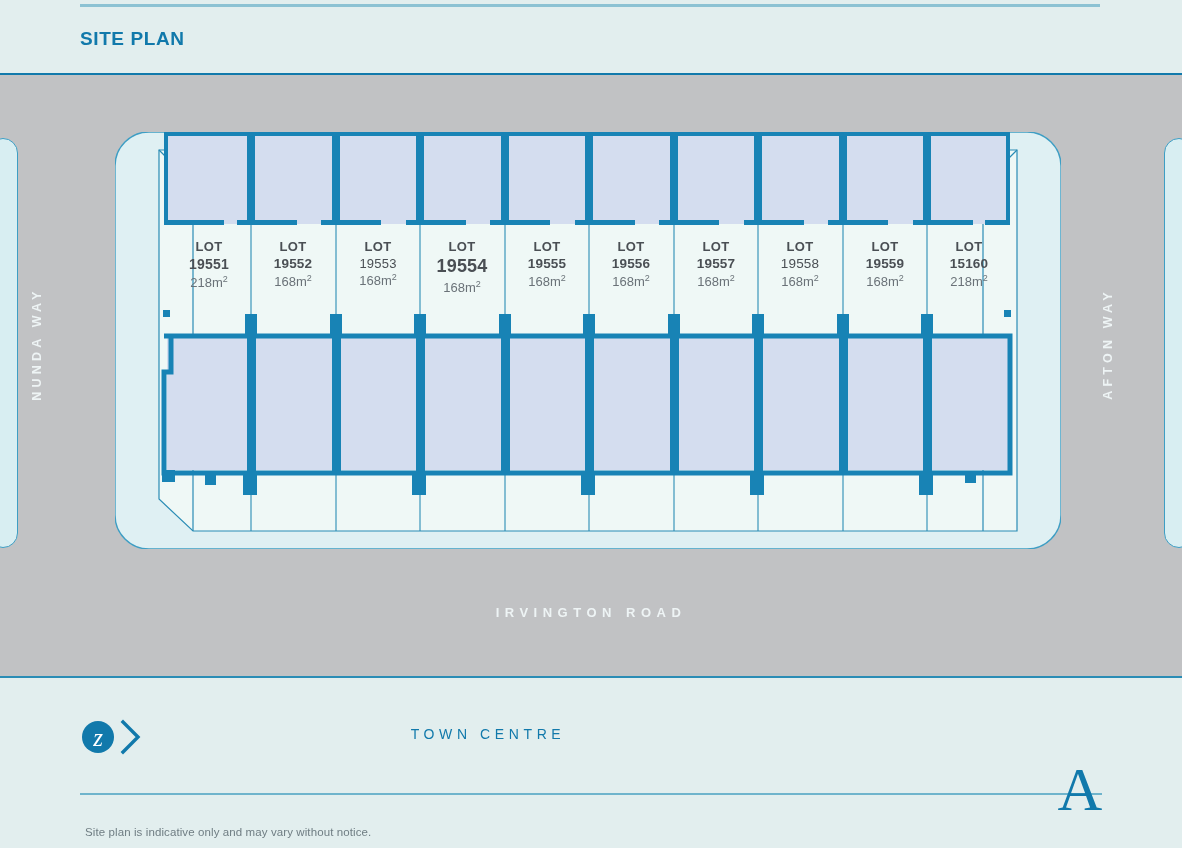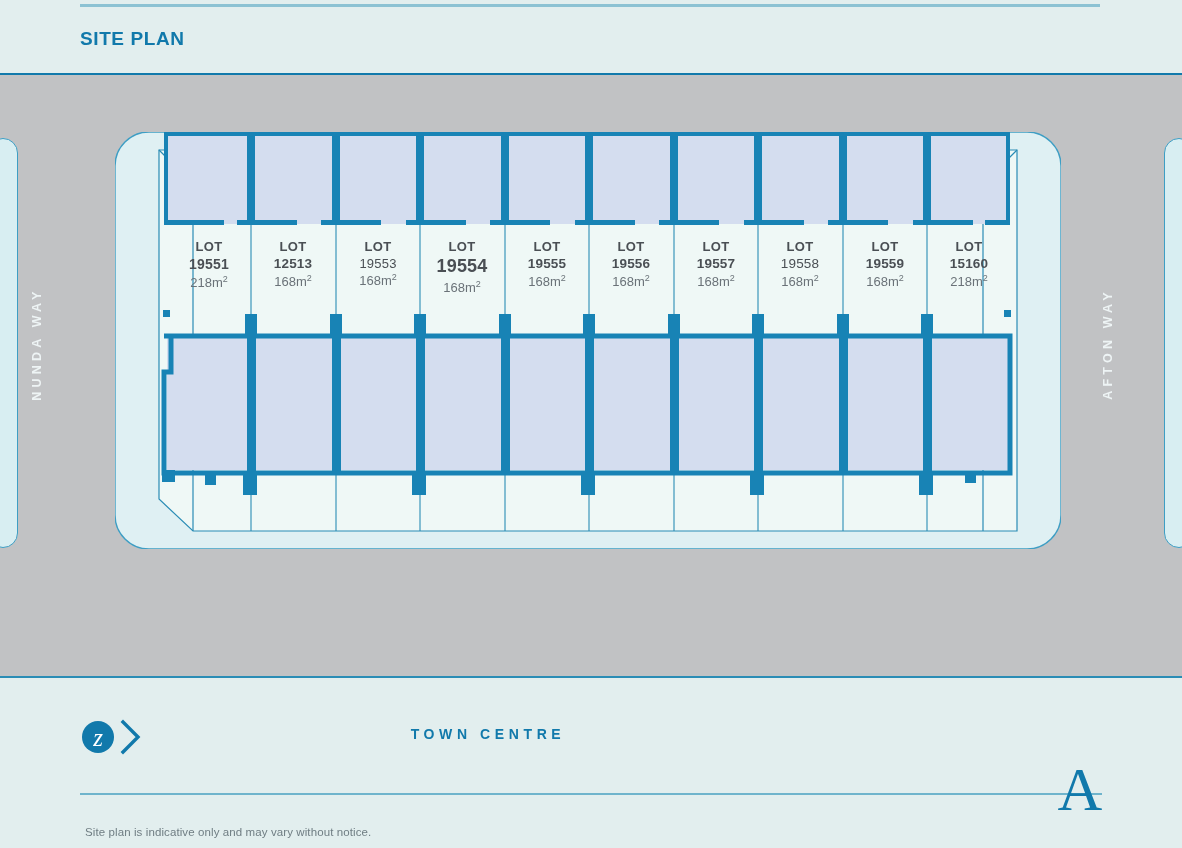--- a/index.html
+++ b/index.html
@@ -139,21 +139,21 @@
     width: 70px;
     height: 46px;
   }
   .town-centre {
     position: absolute;
     left: 0; top: 726px;
     width: 976px;
     text-align: center;
     color: #1179ab;
     font-size: 14px;
-    font-weight: bold;
+    font-weight: normal;
     letter-spacing: 4.6px;
   }
   .footer-rule {
     position: absolute;
     left: 80px; top: 793px;
     width: 1022px;
     height: 2px;
     background: #6fb4cc;
   }
   .a-logo {
@@ -181,20 +181,21 @@
     <div class="header-bottom-rule"></div>
   </div>
 
   <div class="map">
 
     <div class="neighbour left"></div>
     <div class="neighbour right"></div>
 
     <div class="street-v nunda">NUNDA WAY</div>
     <div class="street-v afton">AFTON WAY</div>
+    <div class="street-h">IRVINGTON ROAD</div>
 
     <div class="estate">
       <svg width="946" height="417" viewBox="0 0 946 417" xmlns="http://www.w3.org/2000/svg">
 
         <path d="M 34,0 H 912 A 34,34 0 0 1 946,34 V 383 A 34,34 0 0 1 912,417 H 34
                  A 34,34 0 0 1 0,383 V 34 A 34,34 0 0 1 34,0 Z" fill="#dff0f3" stroke="#3e9ec4" stroke-width="1.4"></path>
 
         <path d="M 44,18 H 902 V 399 H 78 L 44,367 Z" fill="#eff8f6" stroke="#2a8cb5" stroke-width="1.2"></path>
         <path d="M 44,18 L 78,52 V 399" fill="none" stroke="#2a8cb5" stroke-width="1.2"></path>
         <path d="M 902,18 L 868,52 V 399" fill="none" stroke="#2a8cb5" stroke-width="1.2"></path>
@@ -301,21 +302,21 @@
       </svg>
 
       <div id="lot-labels">
           <div style="position: absolute; left: 49px; top: 106px; width: 90px; text-align: center; color: rgb(74, 79, 84); line-height: 1.32;">
             <div style="font-size: 13px; font-weight: bold; letter-spacing: 0.4px;">LOT</div>
             <div style="font-size: 14px; font-weight: bold; letter-spacing: 0.2px;">19551</div>
             <div style="font-size: 13px; color: rgb(106, 114, 120);"><span>218m</span><sup style="font-size: 9px;">2</sup></div>
           </div>
           <div style="position: absolute; left: 133px; top: 106px; width: 90px; text-align: center; color: rgb(74, 79, 84); line-height: 1.32;">
             <div style="font-size: 13px; font-weight: bold; letter-spacing: 0.4px;">LOT</div>
-            <div style="font-size: 13.5px; font-weight: bold; letter-spacing: 0.2px;">12513</div>
+            <div style="font-size: 13.5px; font-weight: bold; letter-spacing: 0.2px;">19552</div>
             <div style="font-size: 13px; color: rgb(106, 114, 120);"><span>168m</span><sup style="font-size: 9px;">2</sup></div>
           </div>
           <div style="position: absolute; left: 218px; top: 106px; width: 90px; text-align: center; color: rgb(74, 79, 84); line-height: 1.32;">
             <div style="font-size: 13px; font-weight: bold; letter-spacing: 0.4px;">LOT</div>
             <div style="font-size: 13px; font-weight: normal; letter-spacing: 0.2px;">19553</div>
             <div style="font-size: 13px; color: rgb(106, 114, 120);"><span>168m</span><sup style="font-size: 9px;">2</sup></div>
           </div>
           <div style="position: absolute; left: 302px; top: 106px; width: 90px; text-align: center; color: rgb(74, 79, 84); line-height: 1.32;">
             <div style="font-size: 13px; font-weight: bold; letter-spacing: 0.4px;">LOT</div>
             <div style="font-size: 18px; font-weight: bold; letter-spacing: 0.2px;">19554</div>

